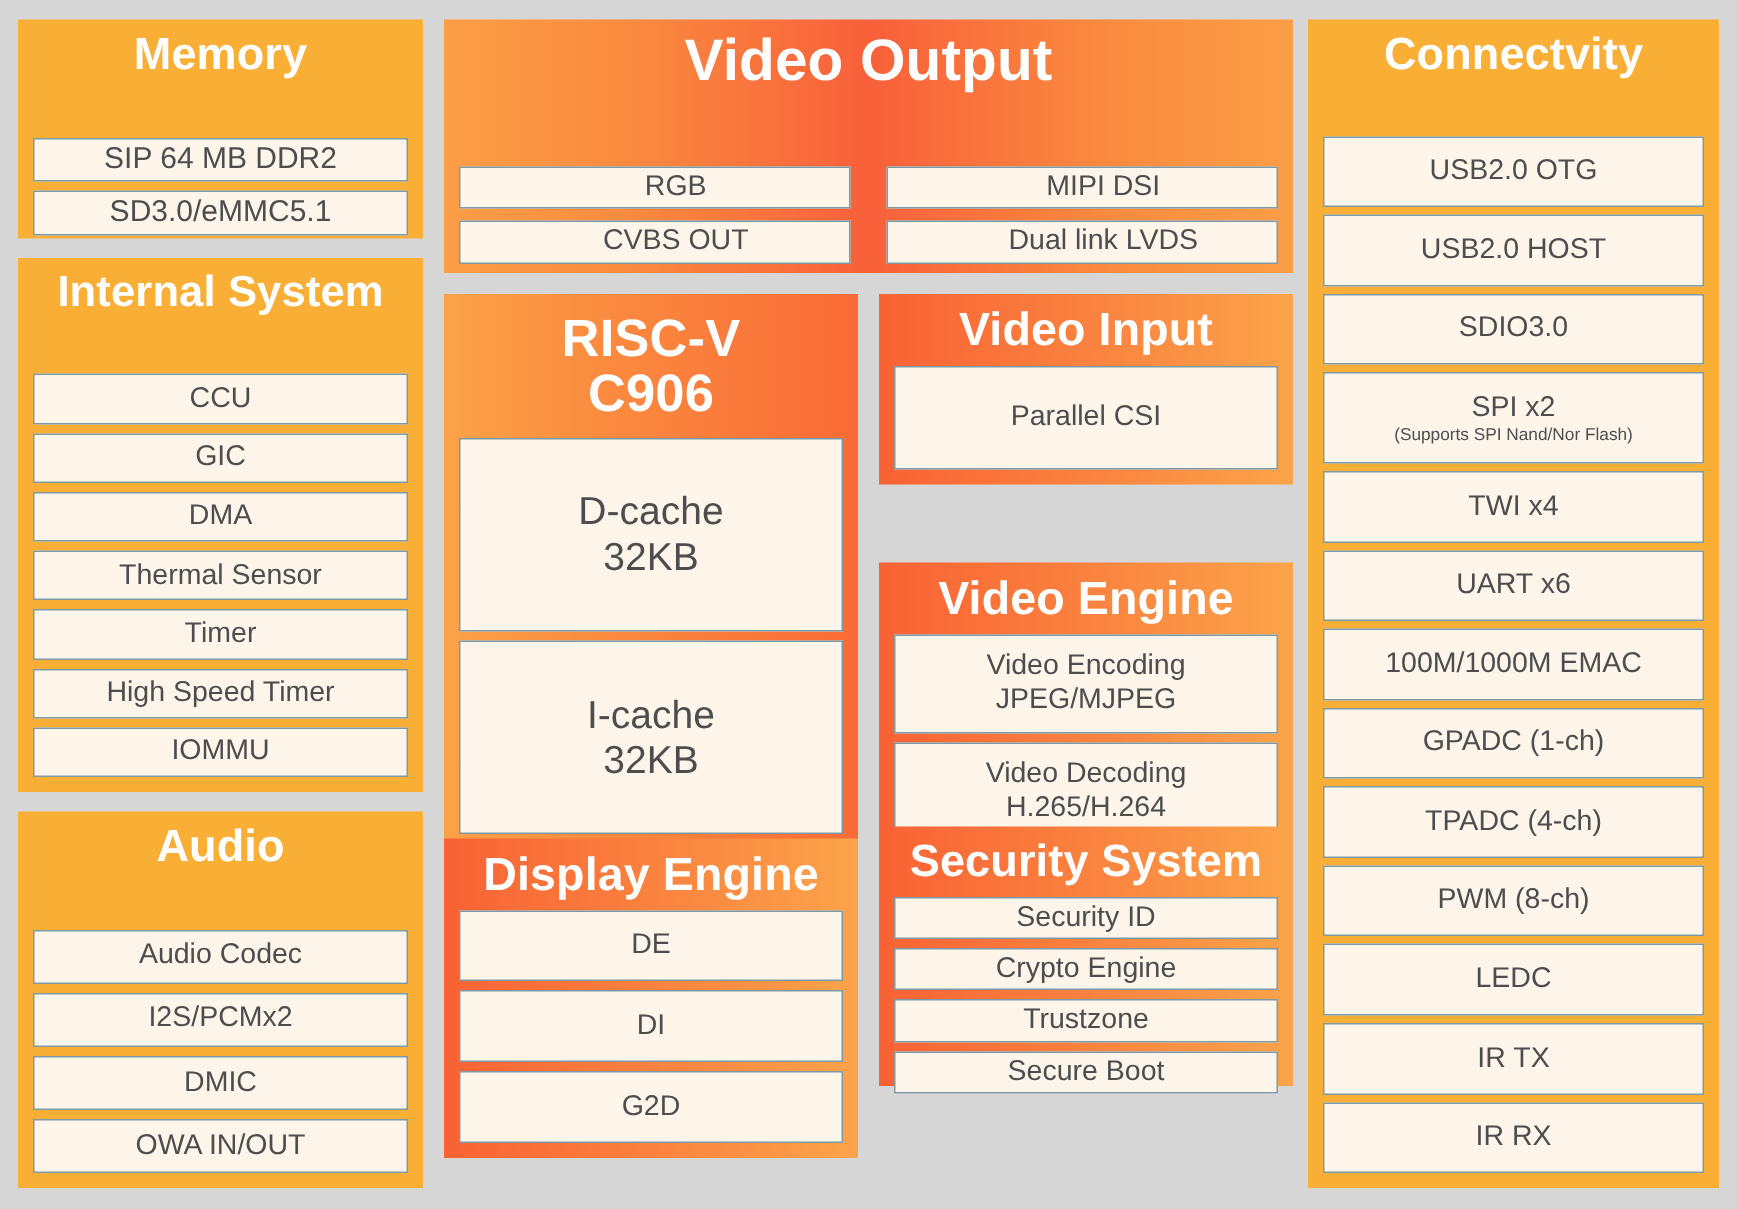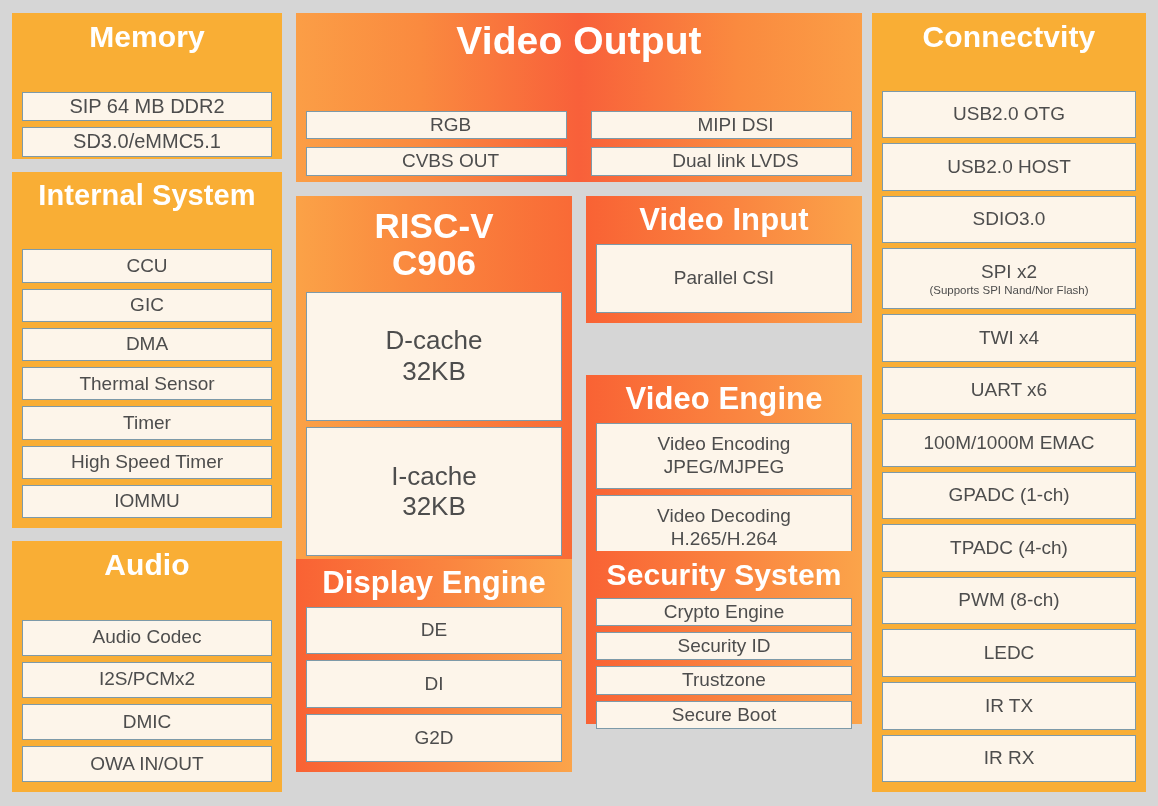--- a/index.html
+++ b/index.html
@@ -193,22 +193,22 @@
         <div class="box"><span>Video Encoding
 JPEG/MJPEG</span></div>
         <div class="box"><span>Video Decoding
 H.265/H.264</span></div>
       </div>
   </div>
 
   <div class="panel panel-rl" id="p-security">
     <div class="panel-title">Security System</div>
     <div class="boxes grow">
+        <div class="box"><span>Security ID</span></div>
         <div class="box"><span>Crypto Engine</span></div>
-        <div class="box"><span>Security ID</span></div>
         <div class="box"><span>Trustzone</span></div>
         <div class="box"><span>Secure Boot</span></div>
       </div>
   </div>
 
   <div class="panel panel-flat" id="p-connect">
     <div class="panel-title">Connectvity</div>
     <div class="boxes grow">
         <div class="box"><span>USB2.0 OTG</span></div>
         <div class="box"><span>USB2.0 HOST</span></div>

